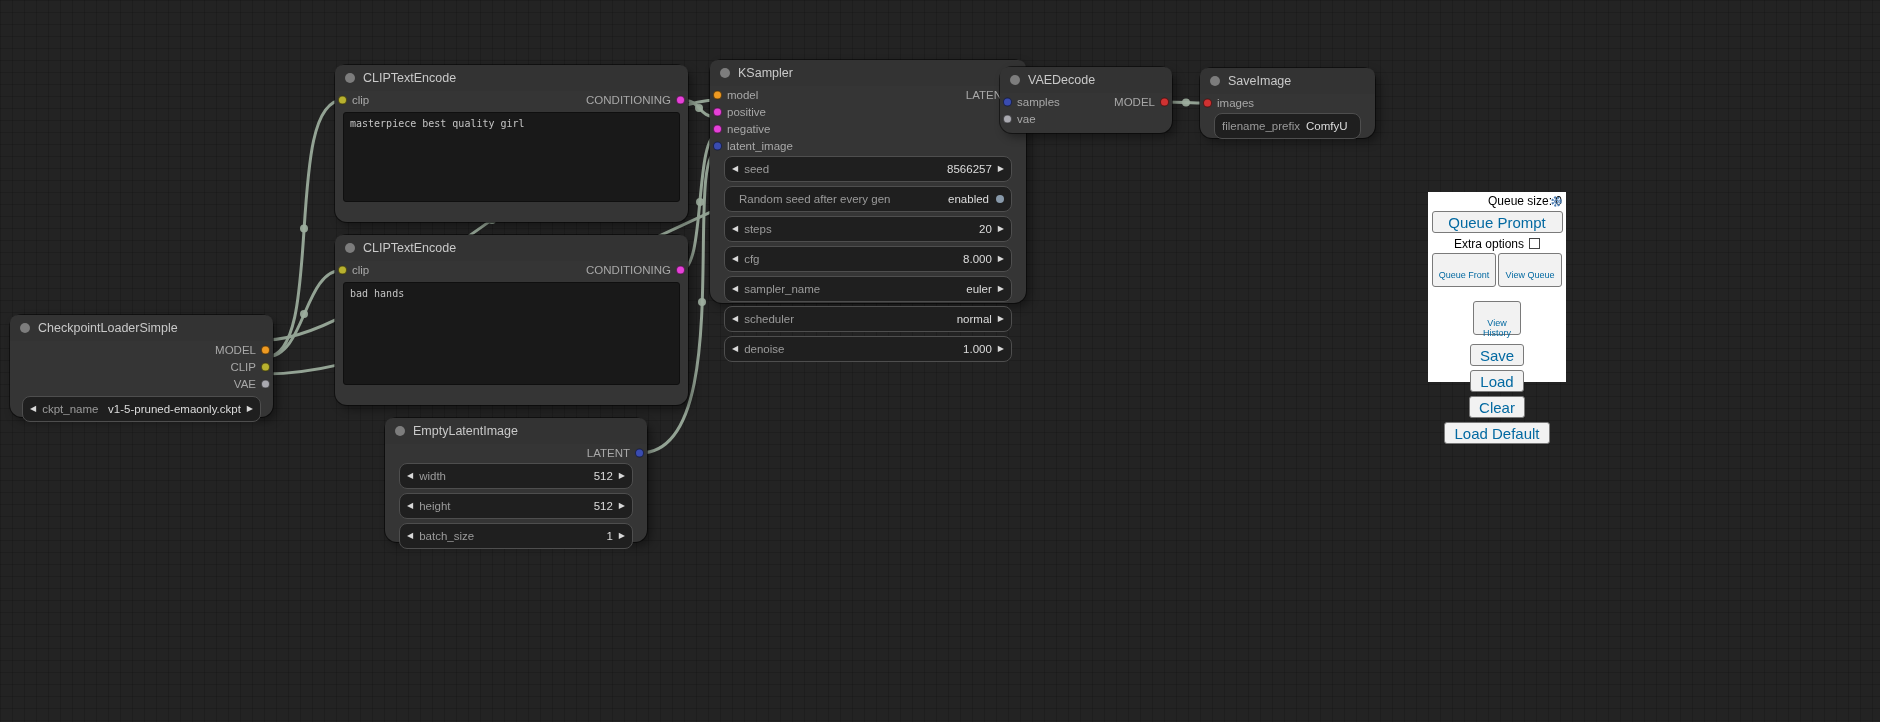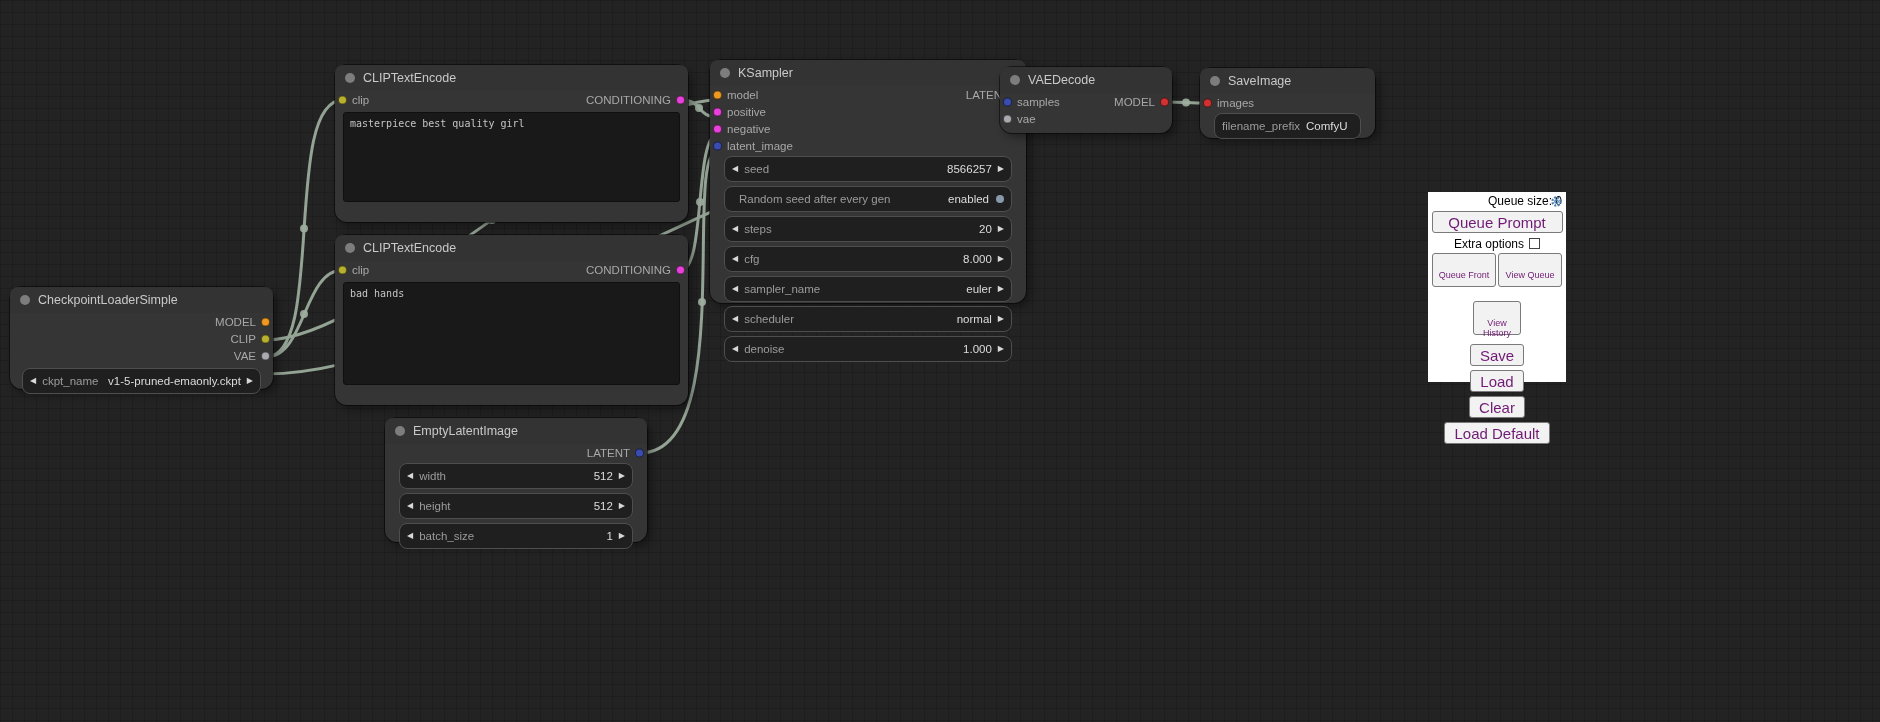--- a/index.html
+++ b/index.html
@@ -38,21 +38,21 @@
   .toggle-dot{width:8px;height:8px;border-radius:50%;background:#8899AA;flex:none;margin-left:1px}
   .node-text{margin:4px 8px 20px;flex:1;background:#191919;border:1px solid #0f0f0f;
     border-radius:3px;color:#c4c4c4;font-family:"DejaVu Sans Mono",monospace;
     font-size:10px;padding:4px 6px;resize:none;outline:none;line-height:1.3}
   
   #menu{position:absolute;left:1428px;top:192px;width:138px;height:190px;background:#ffffff;
     z-index:3;display:flex;flex-direction:column;align-items:center;padding:2px 4px;color:#000}
   .menu-top{position:relative;width:100%;height:15px;text-align:right;font-size:12px;flex:none}
   .gear{position:absolute;right:-1px;top:1px;cursor:pointer}
   .btn{font-family:"Liberation Sans",sans-serif;background:#f2f2f2;border:1px solid #7a7a7a;
-    border-radius:3px;color:#701a75;cursor:pointer;display:block}
+    border-radius:3px;color:#0369a1;cursor:pointer;display:block}
   .btn-xl{font-size:15px;width:131px;height:22px;margin:2px 0;flex:none}
   .extra-row{display:flex;align-items:center;gap:5px;height:15px;margin:1px 8px;flex:none}
   .extra-row .lbl{font-size:12px}
   .checkbox{width:11px;height:11px;border:1px solid #444;background:#fff;flex:none;cursor:pointer}
   .small-row{display:flex;gap:2px;width:100%;margin:1px 0;flex:none}
   .btn-sm{font-size:9px;height:13px;padding:16px 4px;flex:1}
   .btn-sm.solo{flex:none;width:48px;margin:13px auto 0}
   .btn-std{font-size:15px;height:22px;padding:0 9px;margin:2px 0;flex:none}
   .menu-gap{height:7px;flex:none}
 </style>
@@ -79,21 +79,21 @@
       <circle cx="492" cy="220" r="4"></circle>
       <circle cx="637" cy="246" r="4"></circle>
       <circle cx="699" cy="108" r="4"></circle>
       <circle cx="700" cy="202" r="4"></circle>
       <circle cx="702" cy="302" r="4"></circle>
       <circle cx="986" cy="101" r="4"></circle>
       <circle cx="1186" cy="102.5" r="4"></circle>
     </g>
   </svg>
 
-  <div class="node" style="left:10px;top:287px;width:263px;height:102px">
+  <div class="node" style="left:10px;top:315px;width:263px;height:102px">
     <div class="node-title">
       <span class="title-dot"></span>
       <span class="title-text">CheckpointLoaderSimple</span>
     </div>
     <div class="slot-row">
       <span class="spacer"></span>
       <span class="out-lbl">MODEL</span>
       <span class="dot out c-model"></span>
     </div>
     <div class="slot-row">

